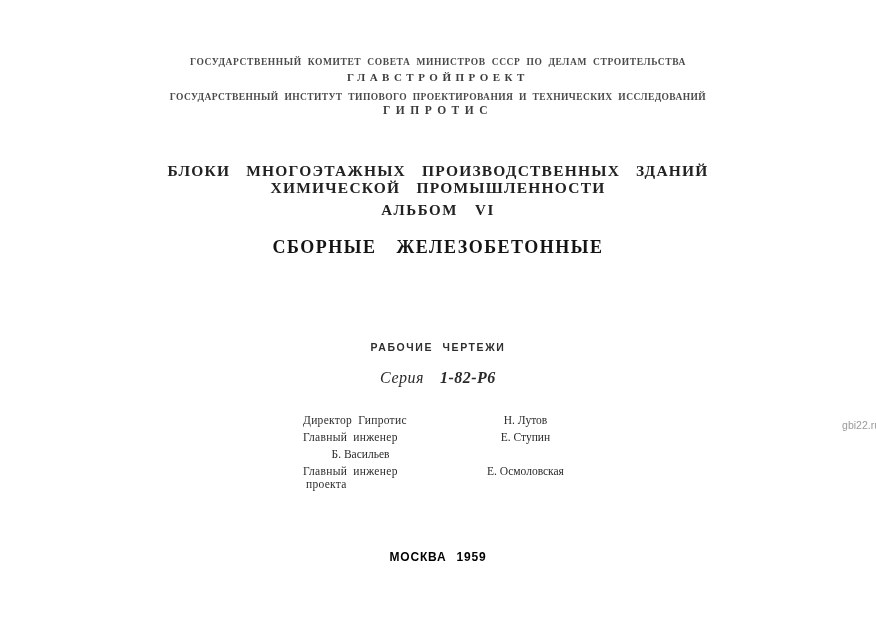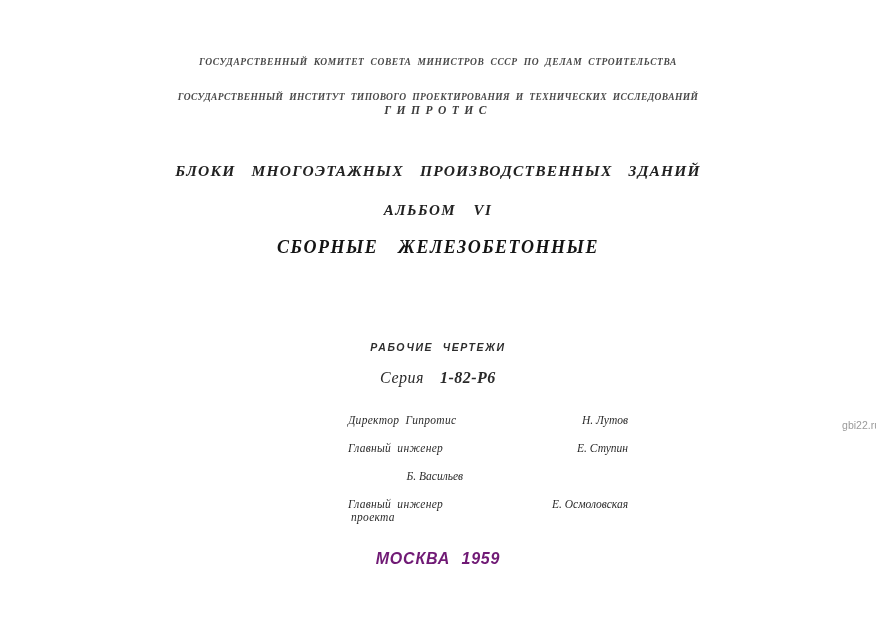--- a/index.html
+++ b/index.html
@@ -8,21 +8,21 @@
     background: #ffffff;
     font-family: "Liberation Serif", serif;
     color: #1d1d1d;
     overflow: hidden;
   }
   .page {
     position: relative;
     width: 876px; height: 620px;
     background: #ffffff;
   }
-  .centered { position: absolute; left: 0; right: 0; text-align: center; font-style: italic; }
+  .centered { position: absolute; left: 0; right: 0; text-align: center; }
 
   
   .hdr-small {
     top: 57px;
     font-size: 9.5px; font-weight: 700;
     letter-spacing: 0.6px; word-spacing: 3px;
     color: #4a4a4a;
   }
   .hdr-org1 {
     top: 71px;
@@ -90,64 +90,64 @@
     color: #2a2a2a;
   }
   .series .code { font-weight: 600; margin-left: 16px; }
 
   
   .signatures {
     position: absolute;
     left: 303px; top: 414px;
     width: 280px;
     display: flex; flex-direction: column;
-    gap: 15px;
-    font-style: italic;
+    gap: 4px;
     font-size: 11.5px;
     line-height: 13px;
     color: #2b2b2b;
-    margin-left: 45px;
   }
   .sig-row { display: flex; align-items: flex-start; }
   .sig-role { flex: 1 1 auto; text-align: left; letter-spacing: 0.3px; word-spacing: 3px; }
   .sig-role .role-l2 { padding-left: 3px; }
-  .sig-name { width: 115px; flex: 0 0 115px; text-align: right; }
+  .sig-name { width: 115px; flex: 0 0 115px; text-align: center; }
 
   
   .footer {
     top: 550px;
     font-family: "Liberation Sans", sans-serif;
-    font-size: 16px; font-weight: 700;
+    font-size: 12px; font-weight: 700;
     letter-spacing: 0.8px; word-spacing: 6px;
-    color: #701a75;
+    color: #000000;
   }
 
   
   .watermark {
     position: absolute;
     right: -4px; top: 419px;
     font-family: "Liberation Sans", sans-serif;
     font-size: 10.5px;
     color: #9a9a9a;
   }
 </style>
 </head>
 <body>
 
 <div class="page">
 
   <div class="centered hdr-small">ГОСУДАРСТВЕННЫЙ КОМИТЕТ СОВЕТА МИНИСТРОВ СССР ПО ДЕЛАМ СТРОИТЕЛЬСТВА</div>
 
+  <div class="centered hdr-org1">ГЛАВСТРОЙПРОЕКТ</div>
 
   <div class="centered hdr-small2">ГОСУДАРСТВЕННЫЙ ИНСТИТУТ ТИПОВОГО ПРОЕКТИРОВАНИЯ И ТЕХНИЧЕСКИХ ИССЛЕДОВАНИЙ</div>
 
   <div class="centered hdr-org2">ГИПРОТИС</div>
 
   <div class="centered subject">
     <div>БЛОКИ МНОГОЭТАЖНЫХ ПРОИЗВОДСТВЕННЫХ ЗДАНИЙ</div>
+    <div>ХИМИЧЕСКОЙ ПРОМЫШЛЕННОСТИ</div>
   </div>
 
   <div class="centered album">АЛЬБОМ VI</div>
 
   <div class="centered main-title-1">СБОРНЫЕ ЖЕЛЕЗОБЕТОННЫЕ</div>
 
 
   <div class="centered subtitle">РАБОЧИЕ ЧЕРТЕЖИ</div>
 
   <div class="centered series">

